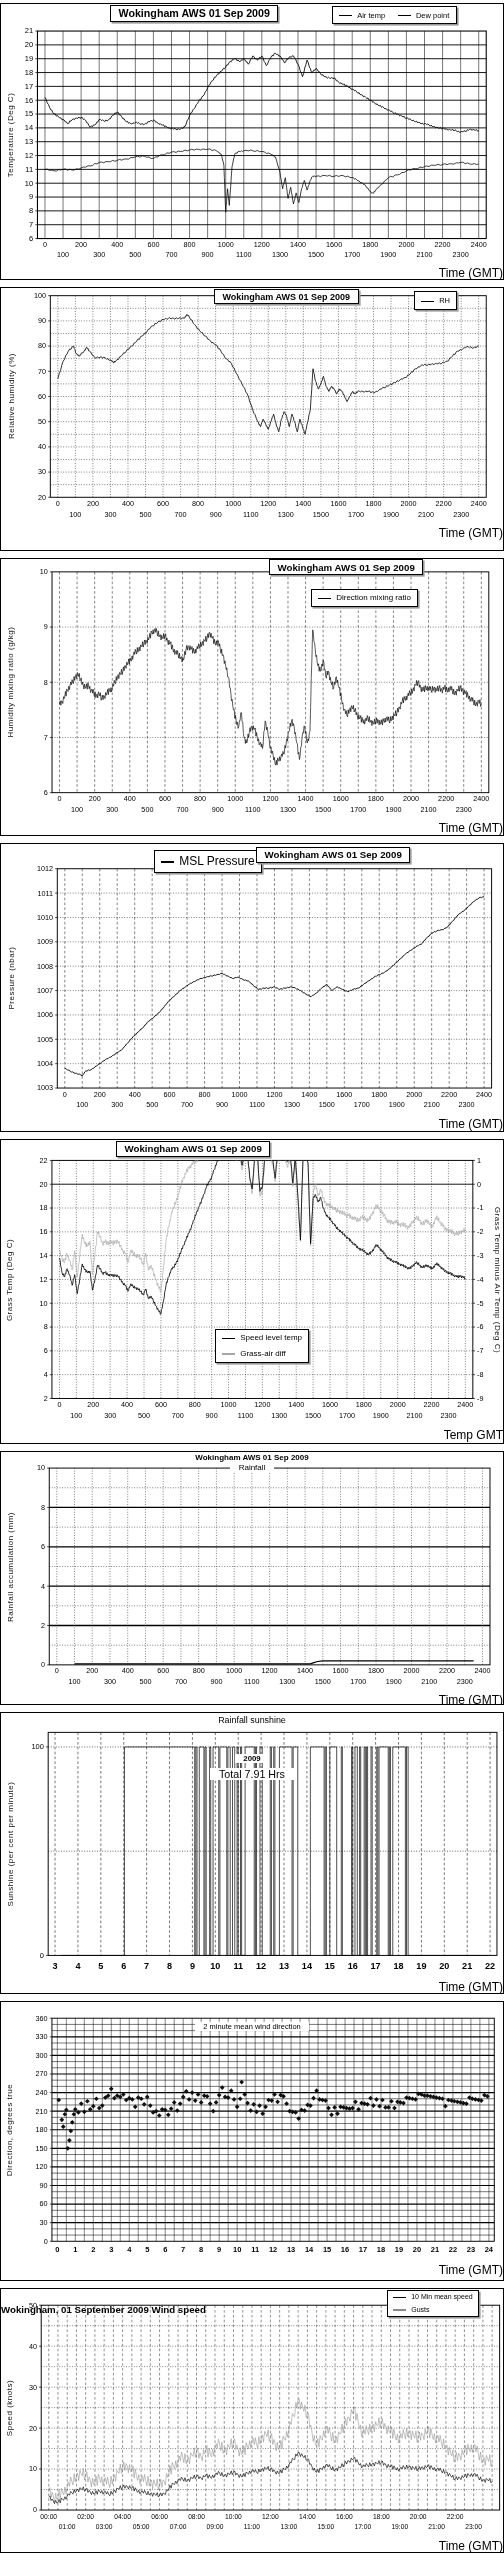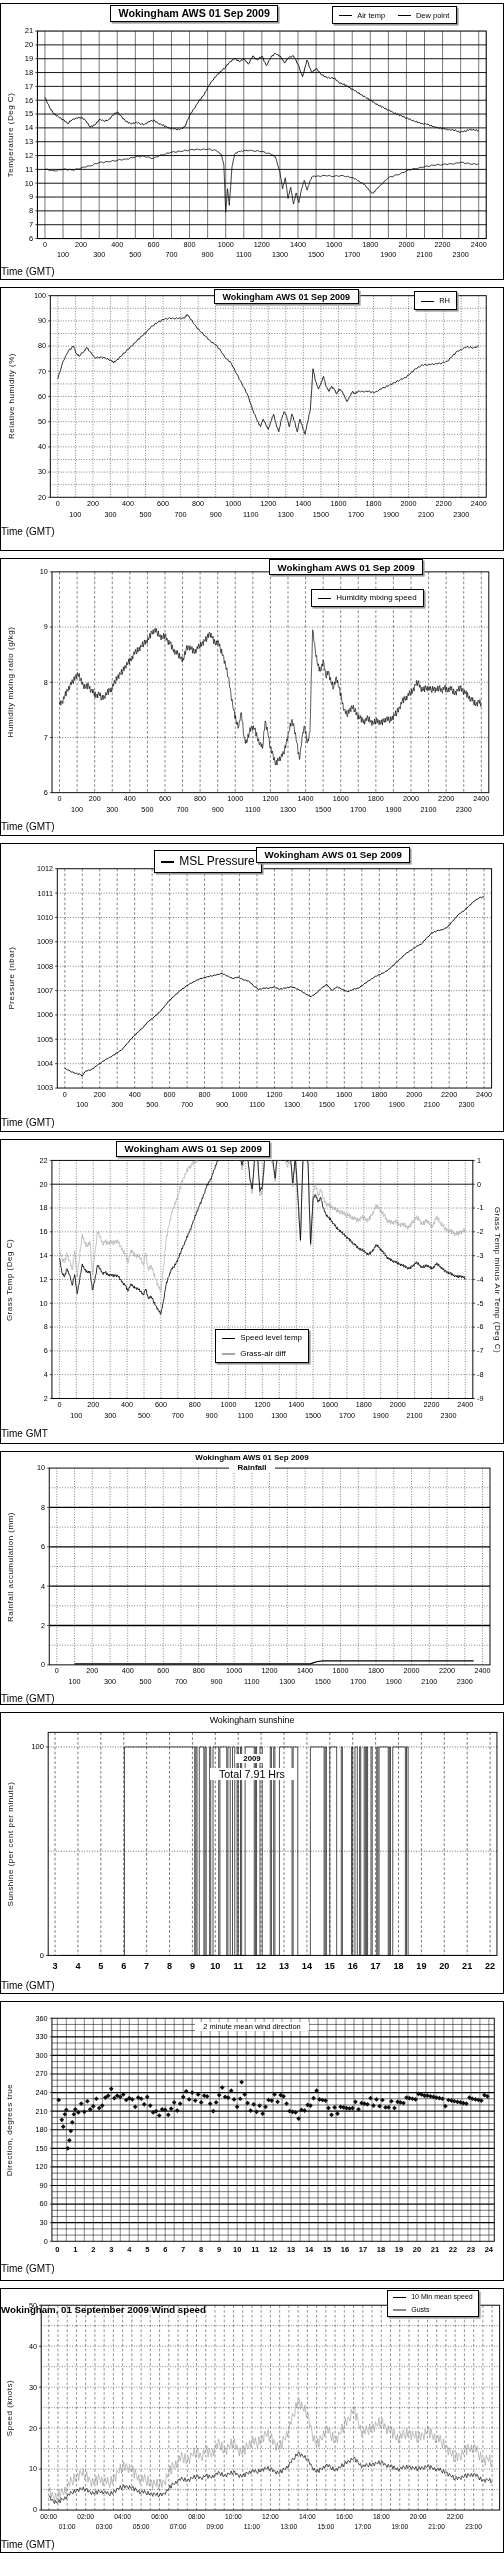--- a/index.html
+++ b/index.html
@@ -4,34 +4,34 @@
 <style>
   html,body{margin:0;padding:0;background:#fff}
   body{width:504px;padding:2.7px 0 32px 0;font-family:"Liberation Sans",sans-serif;color:#000}
   .panel{position:relative;width:502px;border:1.1px solid #000;background:#fff;margin:0 0 7px 0;overflow:hidden}
   #p0{height:275px}#p1{height:262px}#p2{height:276px}#p3{height:287px}#p4{height:303px}
   #p5{height:252px}#p6{height:280px}#p7{height:278px}#p8{height:263px}
   svg{position:absolute;left:0;top:0}
   svg text{font-family:"Liberation Sans",sans-serif}
   .ylab{position:absolute;white-space:nowrap;transform:translate(-50%,-50%) rotate(-90deg);font-size:8px;letter-spacing:0.5px;color:#111}
   .ylab2{position:absolute;white-space:nowrap;transform:translate(-50%,-50%) rotate(90deg);font-size:8px;letter-spacing:0.5px;color:#111}
-  .xlab{position:absolute;left:0;width:100%;text-align:left;font-size:10px}
+  .xlab{position:absolute;left:0;width:100%;text-align:right;font-size:12px}
   .tbox{position:absolute;background:#fff;border:1.1px solid #000;box-shadow:1.6px 1.6px 0 #999;font-weight:bold;padding:1.6px 7.5px;white-space:nowrap}
   .lbox{position:absolute;background:#fff;border:1.1px solid #000;box-shadow:1.6px 1.6px 0 #999;padding:3.8px 6.4px;display:flex;gap:13px;align-items:flex-end;font-size:7.5px;white-space:nowrap}
   .lbox.col{flex-direction:column;align-items:flex-start;gap:6.4px;font-size:8px}
   .sw{display:inline-block;width:13px;height:1.6px;margin-right:4.8px;vertical-align:middle}
   .tc{position:absolute;left:0;width:100%;text-align:center;white-space:nowrap}
   .tc span{background:#fff;padding:0 8.6px}
   .tplain{position:absolute;font-weight:bold;white-space:nowrap}
   #p0 .ylab{left:8.6px;top:131px} #p0 .xlab{top:262px} #p0 .tbox{left:109px;top:1.1px;font-size:10.7px} #p0 .lbox{left:331px;top:2.1px}
   #p1 .ylab{left:9.7px;top:108px} #p1 .xlab{top:238px} #p1 .tbox{left:213px;top:1.6px;font-size:9px} #p1 .lbox{left:413px;top:3.8px}
   #p2 .ylab{left:8.6px;top:123px} #p2 .xlab{top:262px} #p2 .tbox{left:268px;top:0.5px;font-size:9.7px} #p2 .lbox{left:310px;top:30px;font-size:8px}
   #p3 .ylab{left:9.7px;top:134px} #p3 .xlab{top:273px} #p3 .tbox{left:255px;top:3.2px;font-size:9.7px} #p3 .lbox{left:153px;top:5.9px;font-size:12px}
   #p4 .ylab{left:7.5px;top:140px} #p4 .ylab2{left:496px;top:140px} #p4 .xlab{top:288px} #p4 .tbox{left:115px;top:1.1px;font-size:9.7px} #p4 .lbox{left:214px;top:189px}
-  #p5 .ylab{left:8.6px;top:115px} #p5 .xlab{top:241px} #p5 .tc1{top:1.1px;font-weight:bold;font-size:8px} #p5 .tc2{top:11.8px;font-weight:bold;font-size:8px}
+  #p5 .ylab{left:8.6px;top:115px} #p5 .xlab{top:241px} #p5 .tc1{top:1.1px;font-weight:bold;font-size:8px} #p5 .tc2{top:11.8px;font-weight:normal;font-size:8px}
   #p6 .ylab{left:8.6px;top:131px} #p6 .xlab{top:267px} #p6 .tc1{top:2.1px;font-size:8.9px} #p6 .tc2{top:14.5px;font-size:13px;font-weight:bold} #p6 .tc3{top:41px;font-size:7.8px;font-weight:bold} #p6 .tc4{top:55px;font-size:10.7px;font-weight:normal}
   #p7 .ylab{left:7.5px;top:128px} #p7 .xlab{top:261px} #p7 .tc1{top:1.1px;font-size:9.7px;font-weight:bold} #p7 .tc2{top:20.4px;font-size:7.5px}
   #p8 .ylab{left:7.5px;top:119px} #p8 .xlab{top:250px} #p8 .tplain{left:0;width:354px;text-align:left;top:15px;font-size:9.7px} #p8 .lbox{left:386px;top:1.1px;font-size:7px;padding:2.7px 5.4px;gap:5.4px}
 </style>
 </head>
 <body>
 
 <main>
 
   <section class="panel" id="p0">
@@ -321,21 +321,21 @@
           <rect x="95" y="24" width="815" height="413.5"></rect>
         </clipPath>
         <g clip-path="url(#cp2)">
           <polyline points="109.0,271.2 110.2,264.4 111.5,273.0 112.7,264.6 113.9,266.0 115.1,269.7 116.4,256.9 117.6,260.5 118.8,255.8 120.1,247.0 121.3,255.9 122.5,242.5 123.8,245.5 125.0,247.2 126.2,237.5 127.4,243.9 128.7,235.1 129.9,229.8 131.1,234.7 132.4,225.1 133.6,230.0 134.8,232.7 136.1,219.3 137.3,226.6 138.5,219.7 139.7,215.6 141.0,223.3 142.2,211.8 143.4,214.5 144.7,219.3 145.9,213.5 147.1,227.5 148.3,224.8 149.6,221.9 150.8,234.3 152.0,229.8 153.3,235.1 154.5,242.6 155.7,233.7 157.0,241.2 158.2,240.3 159.4,232.8 160.6,243.0 161.9,230.9 163.1,235.1 164.3,242.1 165.6,237.5 166.8,249.1 168.0,245.5 169.3,242.7 170.5,250.2 171.7,243.1 172.9,250.6 174.2,257.1 175.4,247.6 176.6,258.8 177.9,255.8 179.1,251.7 180.3,259.4 181.6,247.9 182.8,250.6 184.0,255.3 185.2,249.6 186.5,263.6 187.7,260.9 188.9,254.1 190.2,262.7 191.4,254.3 192.6,255.8 193.8,260.6 195.1,249.2 196.3,254.1 197.5,250.6 198.8,243.1 200.0,253.3 201.2,241.2 202.5,245.5 203.7,248.5 204.9,240.1 206.1,247.8 207.4,240.3 208.6,233.7 209.8,237.3 211.1,226.4 212.3,230.0 213.5,232.7 214.8,219.3 216.0,226.6 217.2,219.7 218.4,215.6 219.7,223.3 220.9,211.8 222.1,214.5 223.4,215.4 224.6,205.8 225.8,215.9 227.1,209.4 228.3,201.3 229.5,208.6 230.7,198.9 232.0,199.1 233.2,204.0 234.4,192.5 235.7,197.4 236.9,194.0 238.1,186.5 239.3,196.6 240.6,184.5 241.8,188.8 243.0,190.6 244.3,180.9 245.5,187.3 246.7,178.5 248.0,173.2 249.2,178.1 250.4,168.5 251.6,173.3 252.9,177.3 254.1,165.2 255.3,173.8 256.6,168.2 257.8,164.1 259.0,171.8 260.3,160.3 261.5,163.0 262.7,163.9 263.9,154.3 265.2,164.4 266.4,157.9 267.6,151.1 268.9,159.7 270.1,151.3 271.3,152.8 272.5,157.6 273.8,146.2 275.0,151.1 276.2,147.6 277.5,138.8 278.7,147.7 279.9,134.3 281.2,137.3 282.4,140.3 283.6,131.9 284.8,139.6 286.1,132.2 287.3,129.4 288.5,136.9 289.8,129.8 291.0,137.3 292.2,143.8 293.5,134.3 294.7,145.5 295.9,142.5 297.1,141.0 298.4,151.2 299.6,142.3 300.8,147.6 302.1,148.5 303.3,138.8 304.5,149.0 305.8,142.5 307.0,139.5 308.2,151.9 309.4,147.4 310.7,152.8 311.9,160.2 313.1,151.3 314.4,158.8 315.6,157.9 316.8,154.3 318.0,168.3 319.3,160.1 320.5,168.2 321.7,173.8 323.0,168.0 324.2,178.2 325.4,173.3 326.7,170.6 327.9,178.1 329.1,171.0 330.3,178.5 331.6,185.0 332.8,175.5 334.0,186.7 335.3,183.7 336.5,182.2 337.7,192.4 339.0,183.5 340.2,188.8 341.4,185.8 342.6,172.3 343.9,178.6 345.1,168.2 346.3,161.4 347.6,170.0 348.8,161.6 350.0,163.0 351.2,170.5 352.5,161.6 353.7,169.1 354.9,168.2 356.2,163.3 357.4,176.0 358.6,166.5 359.9,173.3 361.1,176.4 362.3,168.0 363.5,175.7 364.8,168.2 366.0,162.9 367.2,167.8 368.5,158.2 369.7,163.0 370.9,167.0 372.2,154.9 373.4,163.5 374.6,157.9 375.8,153.8 377.1,161.5 378.3,150.0 379.5,152.8 380.8,153.6 382.0,144.0 383.2,154.1 384.4,147.6 385.7,139.5 386.9,146.8 388.1,137.1 389.4,137.3 390.6,146.1 391.8,138.4 393.1,147.2 394.3,147.6 395.5,144.0 396.7,158.0 398.0,149.8 399.2,157.9 400.4,160.9 401.7,152.5 402.9,160.2 404.1,152.8 405.4,152.6 406.6,162.6 407.8,158.2 409.0,168.2 410.3,176.0 411.5,167.8 412.7,180.3 414.0,178.5 415.2,180.9 416.4,195.0 417.7,189.9 418.9,199.1 420.1,206.4 421.3,203.2 422.6,219.8 423.8,219.7 425.0,221.9 426.3,239.5 427.5,240.1 428.7,250.6 429.9,264.5 431.2,262.0 432.4,275.9 433.6,281.5 434.9,280.5 436.1,297.1 437.3,291.4 438.6,302.1 439.8,309.0 441.0,304.5 442.2,316.0 443.5,312.4 444.7,301.9 445.9,301.7 447.2,286.9 448.4,286.6 449.6,303.5 450.9,304.3 452.1,325.7 453.3,333.0 454.5,332.8 455.8,344.3 457.0,336.7 458.2,343.3 459.5,340.3 460.7,326.8 461.9,333.1 463.2,322.7 464.4,314.6 465.6,321.9 466.8,312.2 468.1,312.4 469.3,319.9 470.5,311.0 471.8,318.4 473.0,317.5 474.2,315.2 475.4,330.5 476.7,323.6 477.9,333.0 479.1,339.9 480.4,335.4 481.6,346.9 482.8,343.3 484.1,341.9 485.3,350.6 486.5,344.8 487.7,353.6 489.0,346.0 490.2,322.3 491.4,319.3 492.7,302.1 493.9,304.5 495.1,318.6 496.4,313.5 497.6,322.7 498.8,332.6 500.0,332.0 501.3,351.1 502.5,353.6 503.7,350.6 505.0,363.1 506.2,358.5 507.4,363.9 508.6,375.2 509.9,370.2 511.1,381.5 512.3,384.5 513.6,375.7 514.8,384.6 516.0,371.2 517.3,374.2 518.5,377.2 519.7,368.8 520.9,376.5 522.2,369.0 523.4,363.7 524.6,368.6 525.9,359.0 527.1,363.9 528.3,364.0 529.6,348.0 530.8,352.8 532.0,343.3 533.2,335.4 534.5,339.2 535.7,323.8 536.9,322.7 538.2,319.7 539.4,306.2 540.6,312.5 541.9,302.1 543.1,299.1 544.3,311.6 545.5,307.0 546.8,312.4 548.0,326.3 549.2,323.8 550.5,337.7 551.7,343.3 552.9,344.8 554.1,364.0 555.4,360.9 556.6,374.2 557.8,368.2 559.1,350.8 560.3,349.5 561.5,333.0 562.8,323.8 564.0,324.9 565.2,311.4 566.4,312.4 567.7,325.4 568.9,322.3 570.1,339.9 571.4,343.3 572.6,335.4 573.8,339.2 575.1,323.8 576.3,322.7 577.5,277.2 578.7,221.2 580.0,185.0 581.2,132.2 582.4,135.6 583.7,154.5 584.9,156.4 586.1,168.2 587.3,182.1 588.6,179.6 589.8,193.5 591.0,199.1 592.3,195.5 593.5,209.5 594.7,201.3 596.0,209.4 597.2,208.6 598.4,196.3 599.6,200.1 600.9,188.8 602.1,192.5 603.3,206.4 604.6,205.8 605.8,219.7 607.0,222.4 608.3,209.0 609.5,216.3 610.7,209.4 611.9,211.8 613.2,225.9 614.4,220.8 615.6,230.0 616.9,234.7 618.1,229.0 619.3,243.0 620.5,240.3 621.8,229.6 623.0,234.3 624.2,222.1 625.5,219.7 626.7,231.0 627.9,226.0 629.2,237.3 630.4,240.3 631.6,239.3 632.8,255.9 634.1,250.2 635.3,260.9 636.5,270.4 637.8,268.4 639.0,282.5 640.2,281.5 641.5,280.1 642.7,288.8 643.9,283.0 645.1,291.8 646.4,294.5 647.6,281.1 648.8,288.4 650.1,281.5 651.3,277.4 652.5,285.1 653.8,273.6 655.0,276.4 656.2,279.8 657.4,272.7 658.7,285.5 659.9,281.5 661.1,278.5 662.4,291.0 663.6,286.4 664.8,291.8 666.0,299.3 667.3,290.4 668.5,297.8 669.7,297.0 671.0,292.1 672.2,304.8 673.4,295.3 674.7,302.1 675.9,306.4 677.1,299.3 678.3,308.3 679.6,302.1 680.8,296.8 682.0,301.7 683.3,292.1 684.5,297.0 685.7,303.5 687.0,294.0 688.2,305.1 689.4,302.1 690.6,300.6 691.9,310.9 693.1,301.9 694.3,307.3 695.6,308.1 696.8,298.5 698.0,308.6 699.3,302.1 700.5,296.5 701.7,306.4 702.9,299.3 704.2,302.1 705.4,309.6 706.6,300.7 707.9,308.1 709.1,307.3 710.3,299.8 711.5,309.9 712.8,297.8 714.0,302.1 715.2,305.1 716.5,296.7 717.7,304.4 718.9,297.0 720.2,294.2 721.4,301.7 722.6,294.6 723.8,302.1 725.1,306.1 726.3,294.0 727.5,302.6 728.8,297.0 730.0,292.9 731.2,300.6 732.5,289.1 733.7,291.8 734.9,292.7 736.1,283.0 737.4,293.2 738.6,286.6 739.8,278.5 741.1,285.8 742.3,276.1 743.5,276.4 744.7,280.0 746.0,267.2 747.2,270.8 748.4,266.0 749.7,258.6 750.9,268.7 752.1,256.6 753.4,260.9 754.6,263.9 755.8,255.5 757.0,263.2 758.3,255.8 759.5,250.4 760.7,255.3 762.0,245.7 763.2,250.6 764.4,254.6 765.7,242.5 766.9,251.1 768.1,245.5 769.3,240.1 770.6,246.5 771.8,233.7 773.0,235.1 774.3,236.0 775.5,226.4 776.7,236.5 777.9,230.0 779.2,227.0 780.4,239.5 781.6,234.9 782.9,240.3 784.1,247.8 785.3,238.9 786.6,246.3 787.8,245.5 789.0,238.0 790.2,248.1 791.5,236.0 792.7,240.3 793.9,244.6 795.2,237.5 796.4,246.5 797.6,240.3 798.9,237.6 800.1,245.0 801.3,238.0 802.5,245.5 803.8,249.4 805.0,237.3 806.2,245.9 807.5,240.3 808.7,238.8 809.9,249.1 811.2,240.1 812.4,245.5 813.6,246.3 814.8,236.7 816.1,246.8 817.3,240.3 818.5,236.0 819.8,247.2 821.0,241.4 822.2,245.5 823.4,250.3 824.7,238.9 825.9,243.8 827.1,240.3 828.4,235.4 829.6,248.1 830.8,238.6 832.1,245.5 833.3,248.5 834.5,240.1 835.7,247.8 837.0,240.3 838.2,237.6 839.4,245.0 840.7,238.0 841.9,245.5 843.1,252.0 844.4,242.5 845.6,253.6 846.8,250.6 848.0,246.5 849.3,254.2 850.5,242.7 851.7,245.5 853.0,246.3 854.2,236.7 855.4,246.8 856.6,240.3 857.9,236.0 859.1,247.2 860.3,241.4 861.6,245.5 862.8,252.9 864.0,244.0 865.3,251.5 866.5,250.6 867.7,245.7 868.9,258.4 870.2,248.9 871.4,255.8 872.6,261.4 873.9,255.5 875.1,265.8 876.3,260.9 877.6,258.2 878.8,265.6 880.0,258.6 881.2,266.0 882.5,272.6 883.7,263.1 884.9,274.2 886.2,271.2 887.4,267.1 888.6,274.8 889.9,263.3 891.1,266.0 892.3,269.5 893.5,262.4 894.8,275.2 896.0,271.2" fill="none" stroke="#000000" stroke-width="1.2"></polyline>
         </g>
       </svg>
     <div class="ylab">Humidity mixing ratio (g/kg)</div>
     <div class="xlab">Time (GMT)</div>
     <div class="tbox">Wokingham AWS 01 Sep 2009</div>
     <div class="lbox">
-      <span class="li"><i class="sw" style="background: rgb(0, 0, 0);"></i><span>Humidity mixing speed</span></span>
+      <span class="li"><i class="sw" style="background: rgb(0, 0, 0);"></i><span>Direction mixing ratio</span></span>
     </div>
   </section>
 
   <section class="panel" id="p3">
     <svg id="svg3" viewBox="0 0 940 535" width="504" height="287">
         <line x1="119" y1="46" x2="119" y2="455" stroke="#000" stroke-width="0.9" stroke-dasharray="5,4"></line>
         <line x1="151.58333333333331" y1="46" x2="151.58333333333331" y2="455" stroke="#000" stroke-width="0.9" stroke-dasharray="5,4"></line>
         <line x1="184.16666666666666" y1="46" x2="184.16666666666666" y2="455" stroke="#000" stroke-width="0.9" stroke-dasharray="5,4"></line>
         <line x1="216.75" y1="46" x2="216.75" y2="455" stroke="#000" stroke-width="0.9" stroke-dasharray="5,4"></line>
         <line x1="249.33333333333331" y1="46" x2="249.33333333333331" y2="455" stroke="#000" stroke-width="0.9" stroke-dasharray="5,4"></line>
@@ -537,21 +537,21 @@
         <clipPath id="cp4">
           <rect x="95" y="38" width="785" height="445.5"></rect>
         </clipPath>
         <g clip-path="url(#cp4)">
           <polyline points="109.0,206.7 110.2,206.1 111.4,216.5 112.5,214.7 113.7,220.0 114.9,226.7 116.1,221.6 117.3,228.3 118.5,228.9 119.6,220.0 120.8,223.8 122.0,211.6 123.2,211.2 124.4,217.6 125.6,215.8 126.7,225.6 127.9,224.5 129.1,226.0 130.3,234.9 131.5,233.4 132.7,242.2 133.8,237.1 135.0,220.5 136.2,218.7 137.4,206.7 138.6,216.9 139.8,235.6 140.9,240.5 142.1,255.6 143.3,247.1 144.5,231.1 145.7,229.4 146.8,215.6 148.0,201.6 149.2,198.7 150.4,183.6 151.6,175.6 152.8,184.5 153.9,181.6 155.1,190.5 156.3,193.4 157.5,190.1 158.7,199.4 159.9,192.7 161.0,197.8 162.2,198.7 163.4,191.4 164.6,195.6 165.8,189.0 167.0,201.6 168.1,221.6 169.3,231.1 170.5,251.1 171.7,244.9 172.9,227.1 174.1,224.3 175.2,211.2 176.4,199.2 177.6,195.6 178.8,178.3 180.0,171.2 181.2,175.0 182.3,171.2 183.5,181.6 184.7,180.1 185.9,179.4 187.1,189.8 188.2,188.1 189.4,193.4 190.6,196.7 191.8,188.3 193.0,191.6 194.2,189.0 195.3,185.6 196.5,195.0 197.7,188.3 198.9,193.4 200.1,195.4 201.3,189.2 202.4,194.5 203.6,189.0 204.8,187.2 206.0,192.7 207.2,187.9 208.4,193.4 209.5,196.1 210.7,187.2 211.9,193.2 213.1,189.0 214.3,187.0 215.5,193.4 216.6,186.1 217.8,189.0 219.0,192.7 220.2,189.0 221.4,199.4 222.6,197.8 223.7,196.1 224.9,205.4 226.1,202.5 227.3,206.7 228.5,212.3 229.6,206.1 230.8,211.6 232.0,211.2 233.2,211.2 234.4,223.8 235.6,220.5 236.7,228.9 237.9,226.5 239.1,215.8 240.3,216.7 241.5,206.7 242.7,204.9 243.8,210.5 245.0,205.6 246.2,211.2 247.4,216.0 248.6,209.4 249.8,217.6 250.9,215.6 252.1,213.6 253.3,220.0 254.5,212.7 255.7,215.6 256.9,218.3 258.0,213.4 259.2,222.7 260.4,220.0 261.6,219.4 262.8,229.8 263.9,228.0 265.1,233.4 266.3,232.3 267.5,219.4 268.7,218.3 269.9,211.2 271.0,214.5 272.2,230.5 273.4,230.5 274.6,242.2 275.8,243.1 277.0,235.8 278.1,240.0 279.3,233.4 280.5,233.8 281.7,241.6 282.9,238.9 284.1,246.7 285.2,253.8 286.4,249.3 287.6,259.8 288.8,260.0 290.0,261.3 291.2,271.1 292.3,267.1 293.5,273.3 294.7,277.1 295.9,273.3 297.1,283.8 298.3,282.2 299.4,267.1 300.6,263.1 301.8,246.9 303.0,237.8 304.2,230.0 305.3,210.5 306.5,202.7 307.7,189.0 308.9,177.9 310.1,179.4 311.3,165.0 312.4,162.3 313.6,159.9 314.8,149.2 316.0,150.1 317.2,140.1 318.4,133.9 319.5,135.0 320.7,125.7 321.9,126.8 323.1,127.2 324.3,116.1 325.5,119.9 326.6,113.5 327.8,108.2 329.0,111.3 330.2,100.6 331.4,100.2 332.6,97.3 333.7,86.8 334.9,90.6 336.1,82.4 337.3,75.1 338.5,78.8 339.6,70.4 340.8,69.1 342.0,71.3 343.2,61.8 344.4,64.0 345.6,60.2 346.7,53.5 347.9,59.5 349.1,49.5 350.3,51.3 351.5,53.3 352.7,47.1 353.8,52.4 355.0,46.9 356.2,42.9 357.4,46.2 358.6,39.1 359.8,42.4 360.9,45.1 362.1,36.2 363.3,42.2 364.5,38.0 365.7,34.9 366.9,40.2 368.0,31.8 369.2,33.6 370.4,35.1 371.6,29.1 372.8,37.3 373.9,33.6 375.1,28.5 376.3,34.4 377.5,28.2 378.7,29.1 379.9,33.6 381.0,26.2 382.2,30.7 383.4,29.1 384.6,25.8 385.8,35.1 387.0,28.5 388.1,33.6 389.3,36.7 390.5,31.6 391.7,38.0 392.9,33.6 394.1,29.6 395.2,32.9 396.4,25.8 397.6,29.1 398.8,31.8 400.0,22.9 401.2,28.9 402.3,24.7 403.5,21.6 404.7,26.9 405.9,18.5 407.1,20.2 408.3,22.9 409.4,18.0 410.6,27.3 411.8,24.7 413.0,21.8 414.2,30.0 415.3,26.0 416.5,29.1 417.7,31.3 418.9,21.8 420.1,24.0 421.3,20.2 422.4,18.0 423.6,28.5 424.8,22.9 426.0,29.1 427.2,30.0 428.4,22.7 429.5,26.9 430.7,20.2 431.9,19.6 433.1,26.2 434.3,22.5 435.5,29.1 436.6,35.1 437.8,29.6 439.0,38.9 440.2,38.0 441.4,32.7 442.6,35.8 443.7,25.1 444.9,24.7 446.1,34.0 447.3,35.8 448.5,51.8 449.7,55.8 450.8,46.2 452.0,47.8 453.2,37.1 454.4,33.6 455.6,34.7 456.7,24.0 457.9,25.1 459.1,20.2 460.3,28.0 461.5,48.4 462.7,52.9 463.8,69.1 465.0,80.0 466.2,82.6 467.4,96.8 468.6,100.2 469.8,81.7 470.9,70.6 472.1,49.1 473.3,38.0 474.5,38.4 475.7,27.3 476.9,31.1 478.0,24.7 479.2,42.7 480.4,69.1 481.6,81.7 482.8,104.6 484.0,103.9 485.1,95.7 486.3,101.7 487.5,95.7 488.7,76.2 489.9,67.7 491.0,47.1 492.2,33.6 493.4,34.7 494.6,24.0 495.8,25.1 497.0,20.2 498.1,18.0 499.3,28.5 500.5,22.9 501.7,29.1 502.9,35.6 504.1,33.8 505.2,43.5 506.4,42.4 507.6,48.4 508.8,61.8 510.0,64.6 511.2,78.0 512.3,69.5 513.5,49.5 514.7,44.4 515.9,29.1 517.1,29.3 518.3,38.0 519.4,32.9 520.6,38.0 521.8,36.2 523.0,26.9 524.2,31.8 525.4,24.7 526.5,22.9 527.7,32.2 528.9,29.3 530.1,33.6 531.3,42.4 532.4,39.6 533.6,48.4 534.8,51.3 536.0,41.3 537.2,44.0 538.4,30.7 539.5,29.1 540.7,46.7 541.9,56.0 543.1,76.9 544.3,86.8 545.5,71.7 546.6,64.0 547.8,45.8 549.0,38.0 550.2,59.5 551.4,69.5 552.6,94.4 553.7,109.0 554.9,127.0 556.1,153.4 557.3,166.1 558.5,189.0 559.7,152.8 560.8,109.0 562.0,79.5 563.2,38.0 564.4,30.7 565.6,34.4 566.7,26.0 567.9,24.7 569.1,34.7 570.3,32.9 571.5,42.9 572.7,46.9 573.8,80.2 575.0,126.1 576.2,156.1 577.4,197.8 578.6,176.5 579.8,147.0 580.9,129.0 582.1,100.2 583.3,92.8 584.5,92.8 585.7,82.4 586.9,82.4 588.0,91.7 589.2,89.5 590.4,102.2 591.6,104.6 592.8,99.3 594.0,102.4 595.1,91.7 596.3,91.3 597.5,97.3 598.7,95.7 599.9,108.4 601.0,109.0 602.2,107.3 603.4,116.6 604.6,113.7 605.8,117.9 607.0,123.5 608.1,117.3 609.3,122.8 610.5,122.4 611.7,117.9 612.9,126.1 614.1,118.4 615.2,122.4 616.4,126.6 617.6,122.6 618.8,130.1 620.0,126.8 621.2,125.0 622.3,130.6 623.5,125.7 624.7,131.2 625.9,135.0 627.1,127.2 628.3,134.3 629.4,131.2 630.6,130.4 631.8,137.9 633.0,131.7 634.2,135.7 635.4,137.2 636.5,131.2 637.7,139.5 638.9,135.7 640.1,132.8 641.3,141.0 642.4,137.0 643.6,140.1 644.8,144.6 646.0,137.2 647.2,141.7 648.4,140.1 649.5,136.8 650.7,146.1 651.9,139.5 653.1,144.6 654.3,147.7 655.5,142.6 656.6,149.0 657.8,144.6 659.0,142.8 660.2,148.3 661.4,143.5 662.6,149.0 663.7,152.8 664.9,145.0 666.1,152.1 667.3,149.0 668.5,145.9 669.7,151.2 670.8,142.8 672.0,144.6 673.2,146.1 674.4,140.1 675.6,148.3 676.8,144.6 677.9,141.7 679.1,149.9 680.3,145.9 681.5,149.0 682.7,153.4 683.8,146.1 685.0,150.6 686.2,149.0 687.4,142.3 688.6,148.3 689.8,138.3 690.9,140.1 692.1,141.0 693.3,133.7 694.5,137.9 695.7,131.2 696.9,126.1 698.0,128.4 699.2,120.1 700.4,122.4 701.6,127.2 702.8,120.6 704.0,128.8 705.1,126.8 706.3,127.0 707.5,135.7 708.7,130.6 709.9,135.7 711.1,138.3 712.2,133.5 713.4,142.8 714.6,140.1 715.8,138.3 717.0,147.7 718.1,144.8 719.3,149.0 720.5,154.5 721.7,148.3 722.9,153.9 724.1,153.4 725.2,149.0 726.4,157.2 727.6,149.4 728.8,153.4 730.0,156.5 731.2,151.4 732.3,157.9 733.5,153.4 734.7,150.6 735.9,155.0 737.1,149.0 738.3,153.4 739.4,158.3 740.6,151.7 741.8,159.9 743.0,157.9 744.2,155.9 745.4,162.3 746.5,155.0 747.7,157.9 748.9,159.4 750.1,153.4 751.3,161.7 752.4,157.9 753.6,155.0 754.8,163.2 756.0,159.2 757.2,162.3 758.4,166.8 759.5,159.4 760.7,163.9 761.9,162.3 763.1,155.7 764.3,161.7 765.5,151.7 766.6,153.4 767.8,155.4 769.0,149.2 770.2,154.5 771.4,149.0 772.6,145.0 773.7,148.3 774.9,141.2 776.1,144.6 777.3,149.4 778.5,142.8 779.7,151.0 780.8,149.0 782.0,149.2 783.2,157.9 784.4,152.8 785.6,157.9 786.8,158.3 787.9,151.2 789.1,158.3 790.3,153.4 791.5,148.3 792.7,154.3 793.8,148.1 795.0,149.0 796.2,155.7 797.4,150.6 798.6,157.2 799.8,157.9 800.9,154.5 802.1,163.9 803.3,157.2 804.5,162.3 805.7,162.1 806.9,153.7 808.0,156.8 809.2,149.0 810.4,145.0 811.6,148.3 812.8,141.2 814.0,144.6 815.1,150.6 816.3,145.0 817.5,154.3 818.7,153.4 819.9,152.6 821.1,160.1 822.2,153.9 823.4,157.9 824.6,161.7 825.8,157.9 827.0,168.3 828.1,166.8 829.3,162.8 830.5,169.9 831.7,164.8 832.9,166.8 834.1,172.3 835.2,166.1 836.4,171.6 837.6,171.2 838.8,166.8 840.0,175.0 841.2,167.2 842.3,171.2 843.5,175.4 844.7,171.4 845.9,179.0 847.1,175.6 848.3,172.8 849.4,177.2 850.6,171.2 851.8,175.6 853.0,178.3 854.2,169.4 855.4,175.4 856.5,171.2 857.7,169.2 858.9,175.6 860.1,168.3 861.3,171.2 862.5,171.6 863.6,164.5 864.8,171.6 866.0,166.8" fill="none" stroke="#a6a6a6" stroke-width="1.2"></polyline>
           <polyline points="109.0,220.0 110.2,224.3 111.4,235.2 112.5,238.8 113.7,246.7 114.9,251.6 116.1,249.4 117.3,254.3 118.5,255.6 119.6,249.0 120.8,250.1 122.0,241.5 123.2,240.0 124.4,244.7 125.6,244.4 126.7,251.0 127.9,251.1 129.1,254.4 130.3,262.0 131.5,263.4 132.7,271.1 133.8,268.4 135.0,258.7 136.2,258.0 137.4,251.1 138.6,258.8 139.8,271.5 140.9,276.0 142.1,286.6 143.3,280.9 144.5,270.7 145.7,268.9 146.8,260.0 148.0,250.4 149.2,247.4 150.4,237.2 151.6,231.1 152.8,236.6 153.9,235.0 155.1,240.4 156.3,242.2 157.5,240.7 158.7,246.7 159.9,243.2 161.0,246.7 162.2,248.0 163.4,244.4 164.6,247.7 165.8,244.5 167.0,251.6 168.1,263.2 169.3,268.4 170.5,280.0 171.7,277.2 172.9,267.6 174.1,266.9 175.2,260.0 176.4,252.1 177.6,249.3 178.8,238.3 180.0,233.4 181.2,236.0 182.3,234.0 183.5,240.6 184.7,240.0 185.9,239.8 187.1,246.3 188.2,245.5 189.4,248.9 190.6,251.0 191.8,246.1 193.0,248.2 194.2,246.7 195.3,245.1 196.5,251.2 197.7,247.6 198.9,251.1 200.1,253.0 201.3,249.9 202.4,253.8 203.6,251.1 204.8,249.9 206.0,253.2 207.2,250.1 208.4,253.3 209.5,255.3 210.7,250.4 211.9,254.4 213.1,252.2 214.3,251.3 215.5,255.4 216.6,251.3 217.8,253.3 219.0,255.9 220.2,254.0 221.4,260.6 222.6,260.0 223.7,259.3 224.9,265.2 226.1,263.8 227.3,266.7 228.5,270.4 229.6,267.1 230.8,270.9 232.0,271.1 233.2,271.2 234.4,278.9 235.6,277.0 236.7,282.2 237.9,280.7 239.1,274.3 240.3,274.9 241.5,268.9 242.7,268.3 243.8,272.0 245.0,269.5 246.2,273.3 247.4,276.1 248.6,272.0 249.8,276.8 250.9,275.5 252.1,274.9 253.3,279.3 254.5,275.5 255.7,277.8 256.9,279.8 258.0,277.3 259.2,283.4 260.4,282.2 261.6,281.5 262.8,287.4 263.9,286.0 265.1,288.9 266.3,288.7 267.5,281.6 268.7,281.5 269.9,277.8 271.0,279.5 272.2,288.9 273.4,288.7 274.6,295.5 275.8,296.3 277.0,292.1 278.1,294.9 279.3,291.1 280.5,291.6 281.7,296.5 282.9,295.1 284.1,300.0 285.2,304.4 286.4,302.0 287.6,308.5 288.8,308.8 290.0,309.9 291.2,315.9 292.3,313.8 293.5,317.7 294.7,320.3 295.9,318.4 297.1,325.0 298.3,324.4 299.4,315.9 300.6,314.0 301.8,304.9 303.0,300.0 304.2,295.4 305.3,283.8 306.5,279.2 307.7,271.1 308.9,264.6 310.1,265.6 311.3,257.0 312.4,255.6 313.6,254.1 314.8,247.7 316.0,248.2 317.2,242.2 318.4,239.4 319.5,241.0 320.7,236.2 321.9,237.8 323.1,237.8 324.3,231.0 325.5,233.0 326.6,228.9 327.8,225.5 329.0,227.1 330.2,220.5 331.4,220.0 332.6,217.6 333.7,210.7 334.9,212.3 336.1,206.7 337.3,201.5 338.5,203.0 339.6,197.2 340.8,195.6 342.0,195.5 343.2,188.3 344.4,188.2 345.6,184.5 346.7,179.1 347.9,181.2 349.1,173.8 350.3,173.4 351.5,172.5 352.7,166.7 353.8,167.8 355.0,162.3 356.2,157.3 357.4,156.6 358.6,149.7 359.8,149.0 360.9,147.9 362.1,139.9 363.3,140.9 364.5,135.7 365.7,131.7 366.9,132.8 368.0,125.6 369.2,124.6 370.4,122.7 371.6,116.4 372.8,118.5 373.9,113.5 375.1,107.8 376.3,108.7 377.5,102.3 378.7,100.2 379.9,99.5 381.0,91.8 382.2,91.1 383.4,86.8 384.6,82.0 385.8,84.7 387.0,77.8 388.1,78.0 389.3,77.6 390.5,72.3 391.7,74.0 392.9,69.1 394.1,64.0 395.2,63.4 396.4,56.4 397.6,55.8 398.8,54.7 400.0,46.7 401.2,47.6 402.3,42.4 403.5,38.5 404.7,39.6 405.9,32.4 407.1,31.3 408.3,30.6 409.4,25.3 410.6,28.6 411.8,24.7 413.0,23.4 414.2,28.8 415.3,26.8 416.5,29.1 417.7,29.6 418.9,22.9 420.1,23.4 421.3,20.2 422.4,19.2 423.6,25.8 424.8,22.8 426.0,26.9 427.2,26.5 428.4,21.3 429.5,22.9 430.7,18.0 431.9,18.0 433.1,22.3 434.3,20.4 435.5,24.7 436.6,28.6 437.8,25.6 439.0,31.5 440.2,31.3 441.4,27.9 442.6,29.6 443.7,22.9 444.9,22.5 446.1,29.5 447.3,32.0 448.5,43.0 449.7,46.9 450.8,40.0 452.0,39.9 453.2,32.4 454.4,29.1 455.6,29.6 456.7,22.9 457.9,23.4 459.1,20.2 460.3,29.8 461.5,46.9 462.7,54.5 463.8,69.1 465.0,76.5 466.2,79.0 467.4,88.4 468.6,91.3 469.8,74.6 470.9,62.2 472.1,43.7 473.3,31.3 474.5,31.4 475.7,24.5 476.9,26.5 478.0,22.5 479.2,39.6 480.4,61.8 481.6,75.7 482.8,95.7 484.0,94.4 485.1,88.6 486.3,91.3 487.5,86.8 488.7,70.0 489.9,59.8 491.0,42.4 492.2,29.1 493.4,29.6 494.6,22.9 495.8,23.4 497.0,20.2 498.1,19.2 499.3,25.8 500.5,22.8 501.7,26.9 502.9,30.4 504.1,29.0 505.2,34.6 506.4,33.6 507.6,41.3 508.8,53.4 510.0,59.2 511.2,71.3 512.3,61.9 513.5,45.6 514.7,38.2 515.9,24.7 517.1,25.1 518.3,30.7 519.4,27.9 520.6,31.3 521.8,30.1 523.0,24.2 524.2,26.9 525.4,22.5 526.5,21.7 527.7,27.7 528.9,26.3 530.1,29.1 531.3,34.6 532.4,32.9 533.6,38.4 534.8,40.2 536.0,34.2 537.2,35.8 538.4,27.8 539.5,26.9 540.7,42.1 541.9,52.3 543.1,69.5 544.3,80.2 545.5,66.2 546.6,56.7 547.8,40.9 549.0,31.3 550.2,51.9 551.4,65.6 552.6,88.1 553.7,104.6 554.9,123.9 556.1,148.3 557.3,164.5 558.5,186.7 559.7,149.4 560.8,107.5 562.0,74.1 563.2,33.6 564.4,28.9 565.6,31.0 566.7,25.7 567.9,24.7 569.1,31.8 570.3,31.8 571.5,38.9 572.7,42.4 573.8,77.5 575.0,120.2 576.2,153.3 577.4,193.4 578.6,174.2 579.8,150.0 580.9,132.8 582.1,109.0 583.3,105.6 584.5,106.6 585.7,101.4 586.9,102.4 588.0,108.0 589.2,106.6 590.4,114.2 591.6,115.7 592.8,112.3 594.0,113.9 595.1,107.3 596.3,106.8 597.5,112.7 598.7,114.1 599.9,124.1 601.0,126.8 602.2,127.2 603.4,134.2 604.6,133.9 605.8,137.9 607.0,142.2 608.1,139.5 609.3,143.8 610.5,144.6 611.7,143.0 612.9,149.0 614.1,145.5 615.2,149.0 616.4,152.5 617.6,151.1 618.8,156.7 620.0,155.7 621.2,155.6 622.3,159.9 623.5,158.0 624.7,162.3 625.9,165.7 627.1,162.1 628.3,167.5 629.4,166.8 630.6,166.7 631.8,171.6 633.0,168.4 634.2,171.2 635.4,173.2 636.5,170.8 637.7,176.8 638.9,175.6 640.1,174.4 641.3,179.7 642.4,177.8 643.6,180.1 644.8,183.9 646.0,180.6 647.2,184.3 648.4,184.5 649.5,183.0 650.7,189.0 651.9,185.5 653.1,189.0 654.3,191.9 655.5,190.0 656.6,195.0 657.8,193.4 659.0,192.8 660.2,196.6 661.4,194.1 662.6,197.8 663.7,201.2 664.9,197.7 666.1,203.0 667.3,202.3 668.5,201.6 669.7,206.1 670.8,202.2 672.0,204.5 673.2,206.0 674.4,202.9 675.6,208.4 676.8,206.7 677.9,205.4 679.1,210.8 680.3,208.9 681.5,211.2 682.7,214.4 683.8,210.5 685.0,213.8 686.2,213.4 687.4,209.6 688.6,213.4 689.8,207.7 690.9,208.9 692.1,209.1 693.3,204.4 694.5,206.6 695.7,202.3 696.9,198.9 698.0,199.9 699.2,194.6 700.4,195.6 701.6,199.0 702.8,195.4 704.0,200.8 705.1,200.1 706.3,200.5 707.5,206.1 708.7,203.3 709.9,206.7 711.1,208.8 712.2,206.3 713.4,212.3 714.6,211.2 715.8,210.4 717.0,216.4 718.1,215.0 719.3,217.8 720.5,221.6 721.7,218.3 722.9,222.1 724.1,222.3 725.2,220.2 726.4,225.6 727.6,221.5 728.8,224.5 730.0,226.9 731.2,224.4 732.3,228.8 733.5,226.7 734.7,225.5 735.9,228.7 737.1,225.7 738.3,228.9 739.4,231.7 740.6,227.6 741.8,232.4 743.0,231.1 744.2,230.5 745.4,234.9 746.5,231.1 747.7,233.4 748.9,234.8 750.1,231.8 751.3,237.3 752.4,235.6 753.6,233.7 754.8,238.6 756.0,236.0 757.2,237.8 758.4,241.0 759.5,237.2 760.7,240.4 761.9,240.0 763.1,236.2 764.3,240.1 765.5,234.3 766.6,235.6 767.8,236.3 769.0,232.2 770.2,234.9 771.4,231.1 772.6,228.9 773.7,231.0 774.9,226.8 776.1,228.9 777.3,232.3 778.5,228.7 779.7,234.1 780.8,233.4 782.0,233.3 783.2,238.2 784.4,235.0 785.6,237.8 786.8,238.2 787.9,234.0 789.1,238.4 790.3,235.6 791.5,232.6 792.7,236.3 793.8,232.7 795.0,233.4 796.2,237.1 797.4,233.8 798.6,237.6 799.8,237.8 800.9,235.7 802.1,241.2 803.3,237.1 804.5,240.0 805.7,240.2 806.9,235.5 808.0,237.7 809.2,233.4 810.4,231.1 811.6,233.2 812.8,229.0 814.0,231.1 815.1,234.5 816.3,231.0 817.5,236.3 818.7,235.6 819.9,235.5 821.1,240.5 822.2,237.2 823.4,240.0 824.6,242.1 825.8,239.6 827.0,245.6 828.1,244.5 829.3,242.6 830.5,247.4 831.7,244.9 832.9,246.7 834.1,249.9 835.2,246.1 836.4,249.3 837.6,248.9 838.8,246.8 840.0,252.3 841.2,248.2 842.3,251.1 843.5,253.5 844.7,251.0 845.9,255.4 847.1,253.3 848.3,252.2 849.4,255.4 850.6,252.3 851.8,255.6 853.0,257.3 854.2,252.1 855.4,255.8 856.5,253.3 857.7,252.7 858.9,257.1 860.1,253.3 861.3,255.6 862.5,257.0 863.6,254.0 864.8,259.5 866.0,257.8" fill="none" stroke="#000000" stroke-width="1.5"></polyline>
         </g>
       </svg>
     <div class="ylab">Grass Temp (Deg C)</div>
     <div class="ylab2">Grass Temp minus Air Temp (Deg C)</div>
-    <div class="xlab">Time GMT</div>
+    <div class="xlab">Temp GMT</div>
     <div class="tbox">Wokingham AWS 01 Sep 2009</div>
     <div class="lbox col">
       <span class="li"><i class="sw" style="background: rgb(0, 0, 0);"></i><span>Speed level temp</span></span>
       <span class="li"><i class="sw" style="background: rgb(166, 166, 166);"></i><span>Grass-air diff</span></span>
     </div>
   </section>
 
   <section class="panel" id="p5">
     <svg id="svg5" viewBox="0 0 940 470" width="504" height="252">
         <line x1="104" y1="30" x2="104" y2="397" stroke="#000" stroke-width="1" stroke-dasharray="1.7,3.1"></line>
@@ -690,21 +690,21 @@
         <text x="912.188775510204" y="477" font-size="17" font-weight="bold" text-anchor="middle" fill="#000">22</text>
         <clipPath id="cp6">
           <rect x="88" y="36" width="837" height="417.5"></rect>
         </clipPath>
         <g clip-path="url(#cp6)">
           <polyline points="111.5,452.0 230.2,452.0 230.2,63.2 361.3,63.2 361.3,452.0 363.4,452.0 363.4,63.2 365.6,63.2 365.6,452.0 369.8,452.0 369.8,63.2 378.4,63.2 378.4,452.0 380.5,452.0 380.5,63.2 382.7,63.2 382.7,452.0 389.1,452.0 389.1,63.2 391.2,63.2 391.2,452.0 395.5,452.0 395.5,63.2 406.1,63.2 406.1,452.0 408.3,452.0 408.3,63.2 421.1,63.2 421.1,452.0 423.2,452.0 423.2,63.2 427.5,63.2 427.5,452.0 431.8,452.0 431.8,63.2 436.0,63.2 436.0,452.0 440.3,452.0 440.3,63.2 442.4,63.2 442.4,452.0 446.7,452.0 446.7,63.2 448.8,63.2 448.8,452.0 455.3,452.0 455.3,63.2 472.3,63.2 472.3,452.0 474.5,452.0 474.5,63.2 476.6,63.2 476.6,452.0 483.0,452.0 483.0,63.2 487.3,63.2 487.3,452.0 502.2,452.0 502.2,63.2 504.4,63.2 504.4,452.0 508.6,452.0 508.6,63.2 510.8,63.2 510.8,452.0 519.3,452.0 519.3,63.2 542.8,63.2 542.8,452.0 544.9,452.0 544.9,63.2 553.5,63.2 553.5,452.0 577.0,452.0 577.0,63.2 602.6,63.2 602.6,452.0 604.7,452.0 604.7,63.2 606.9,63.2 606.9,452.0 613.3,452.0 613.3,63.2 626.1,63.2 626.1,452.0 634.6,452.0 634.6,63.2 636.7,63.2 636.7,452.0 653.8,452.0 653.8,63.2 656.0,63.2 656.0,452.0 660.2,452.0 660.2,63.2 664.5,63.2 664.5,452.0 668.8,452.0 668.8,63.2 670.9,63.2 670.9,452.0 677.3,452.0 677.3,63.2 679.5,63.2 679.5,452.0 681.6,452.0 681.6,63.2 683.7,63.2 683.7,452.0 690.1,452.0 690.1,63.2 692.3,63.2 692.3,452.0 700.8,452.0 700.8,63.2 702.9,63.2 702.9,452.0 705.1,452.0 705.1,63.2 722.2,63.2 722.2,452.0 724.3,452.0 724.3,63.2 726.4,63.2 726.4,452.0 730.7,452.0 730.7,63.2 754.2,63.2 754.2,452.0 756.3,452.0 756.3,63.2 759.3,63.2 759.3,452.0 907.9,452.0" fill="none" stroke="#000000" stroke-width="1.3"></polyline>
         </g>
       </svg>
     <div class="ylab">Sunshine (per cent per minute)</div>
     <div class="xlab">Time (GMT)</div>
-    <div class="tc tc1"><span>Wokingham sunshine</span></div>
+    <div class="tc tc1"><span>Rainfall sunshine</span></div>
     <div class="tc tc3"><span>2009</span></div>
     <div class="tc tc4"><span>Total 7.91 Hrs</span></div>
   </section>
 
   <section class="panel" id="p7">
     <svg id="svg7" viewBox="0 0 940 518" width="504" height="278">
         <line x1="105.0609756097561" y1="30" x2="105.0609756097561" y2="446" stroke="#000" stroke-width="0.9"></line>
         <line x1="121.82926829268293" y1="30" x2="121.82926829268293" y2="446" stroke="#000" stroke-width="0.9"></line>
         <line x1="138.59756097560975" y1="30" x2="138.59756097560975" y2="446" stroke="#000" stroke-width="0.9"></line>
         <line x1="155.3658536585366" y1="30" x2="155.3658536585366" y2="446" stroke="#000" stroke-width="0.9"></line>

